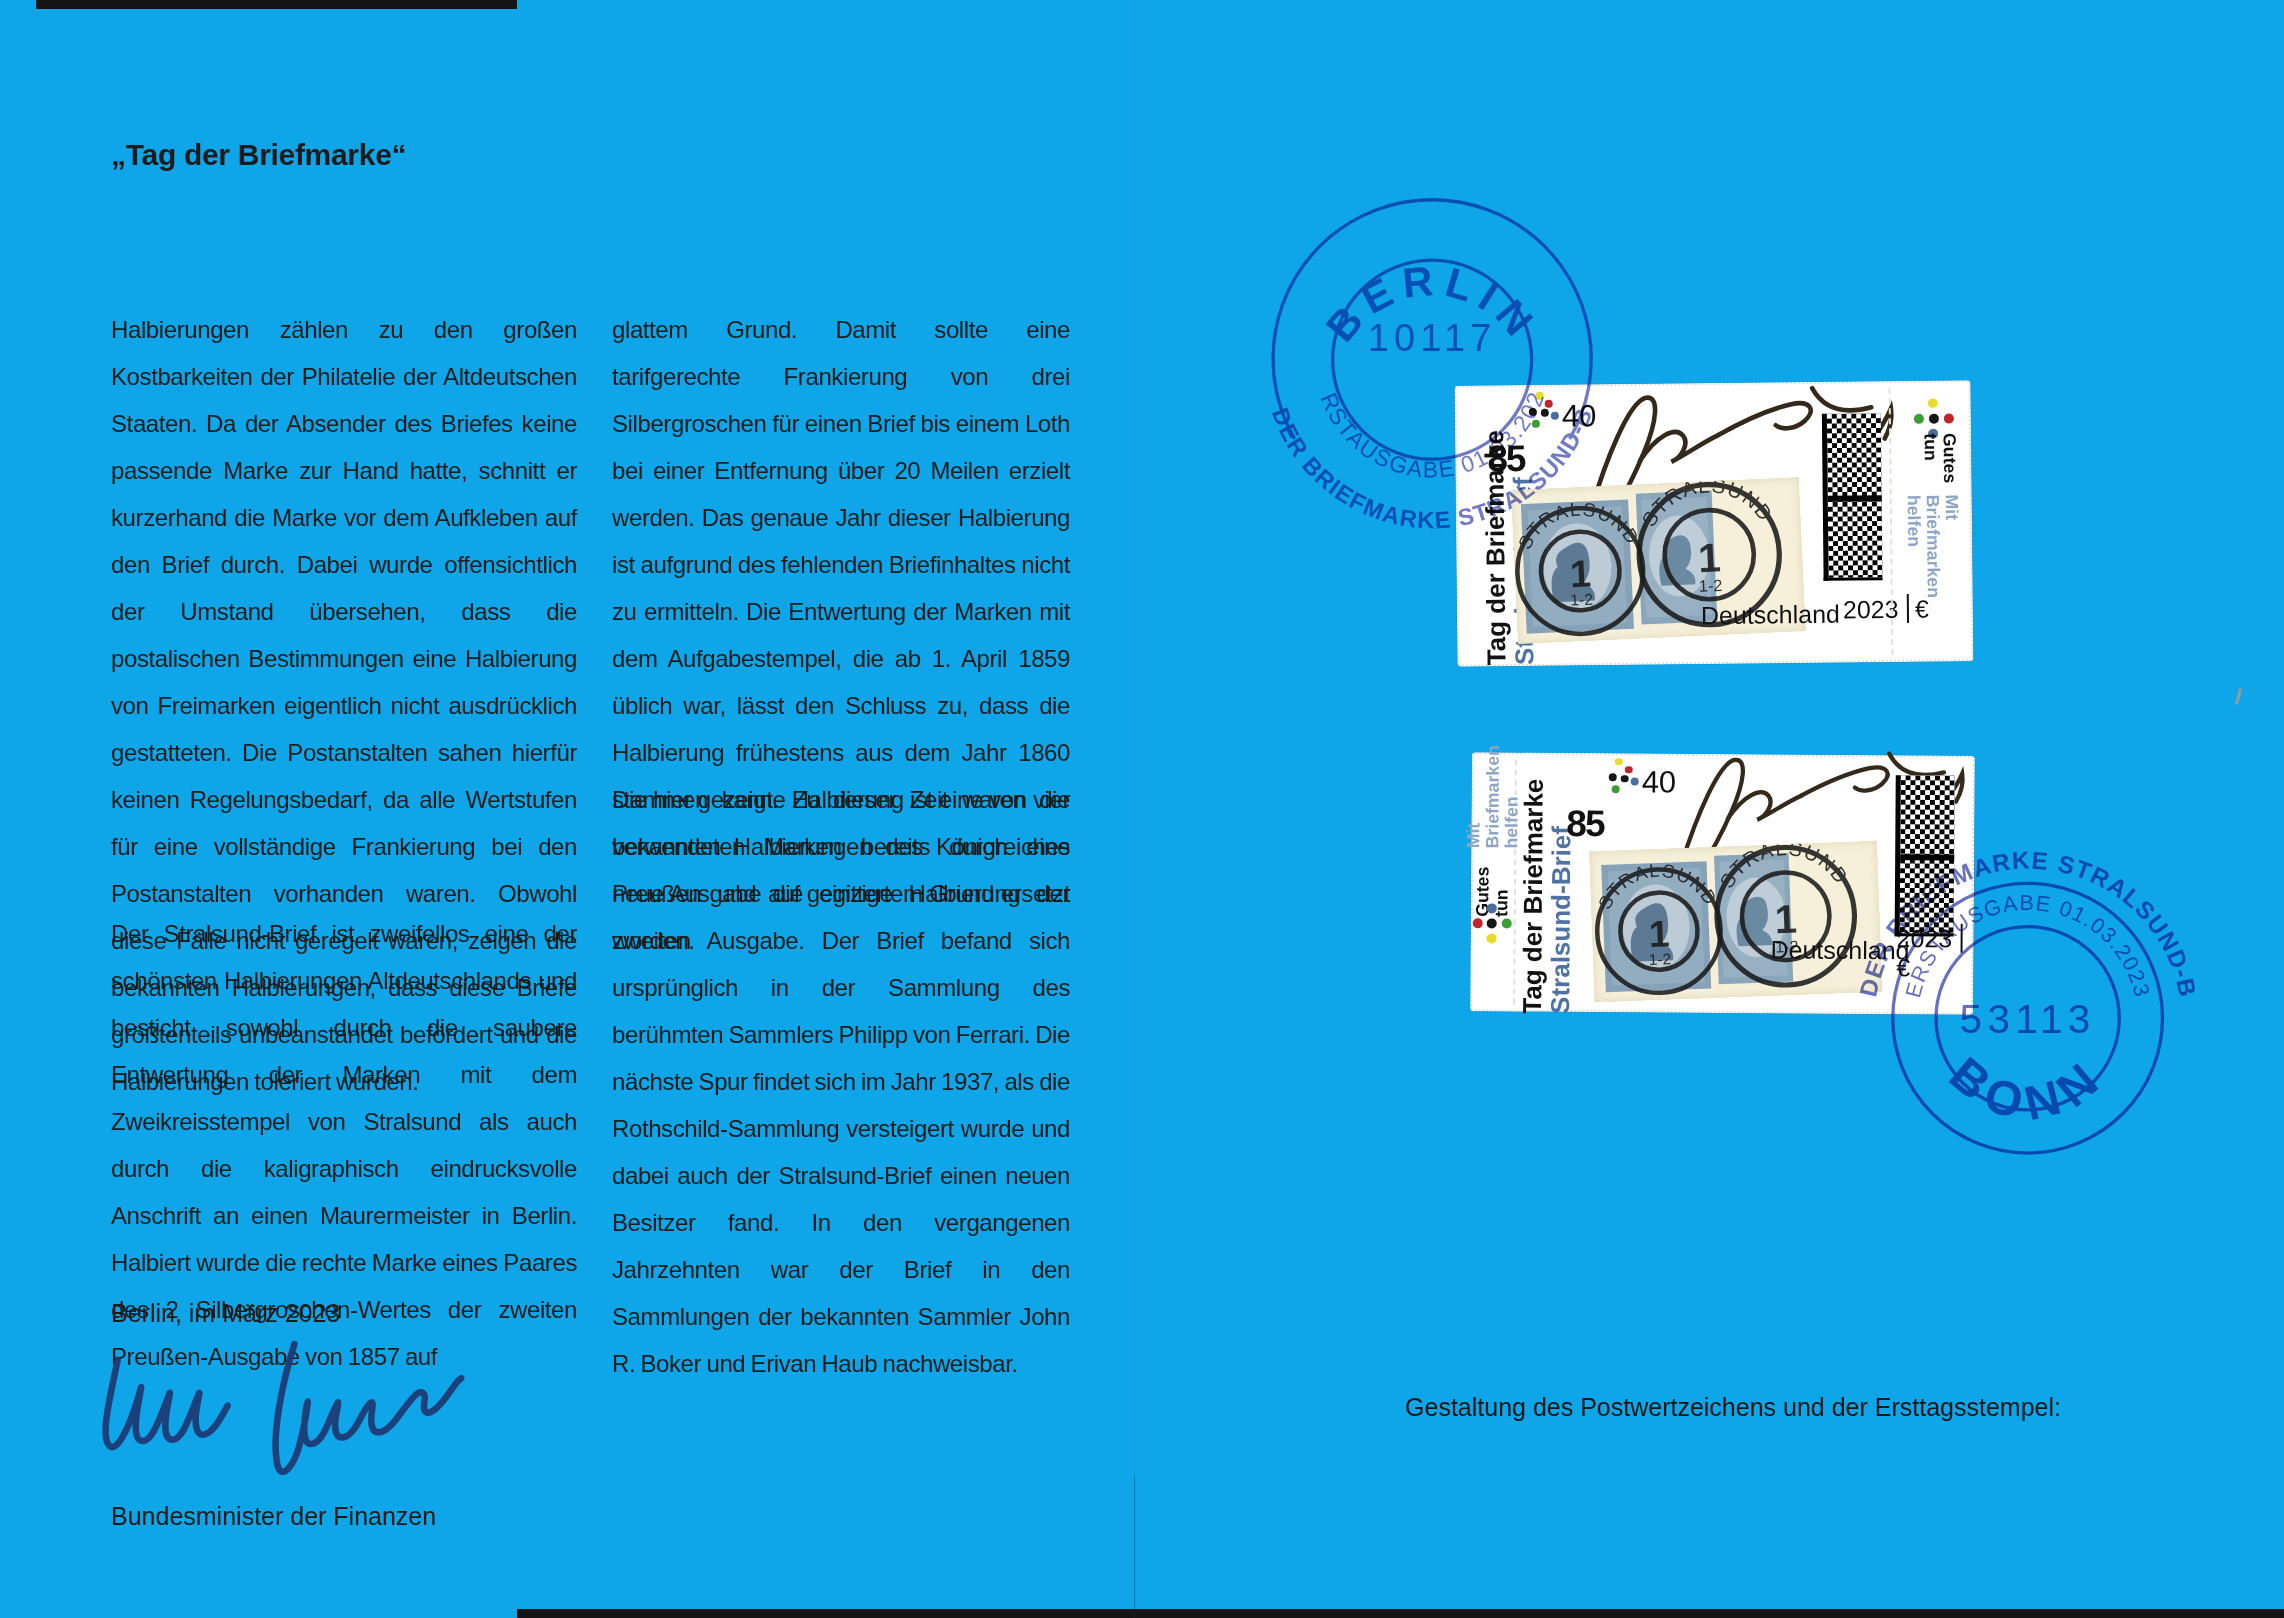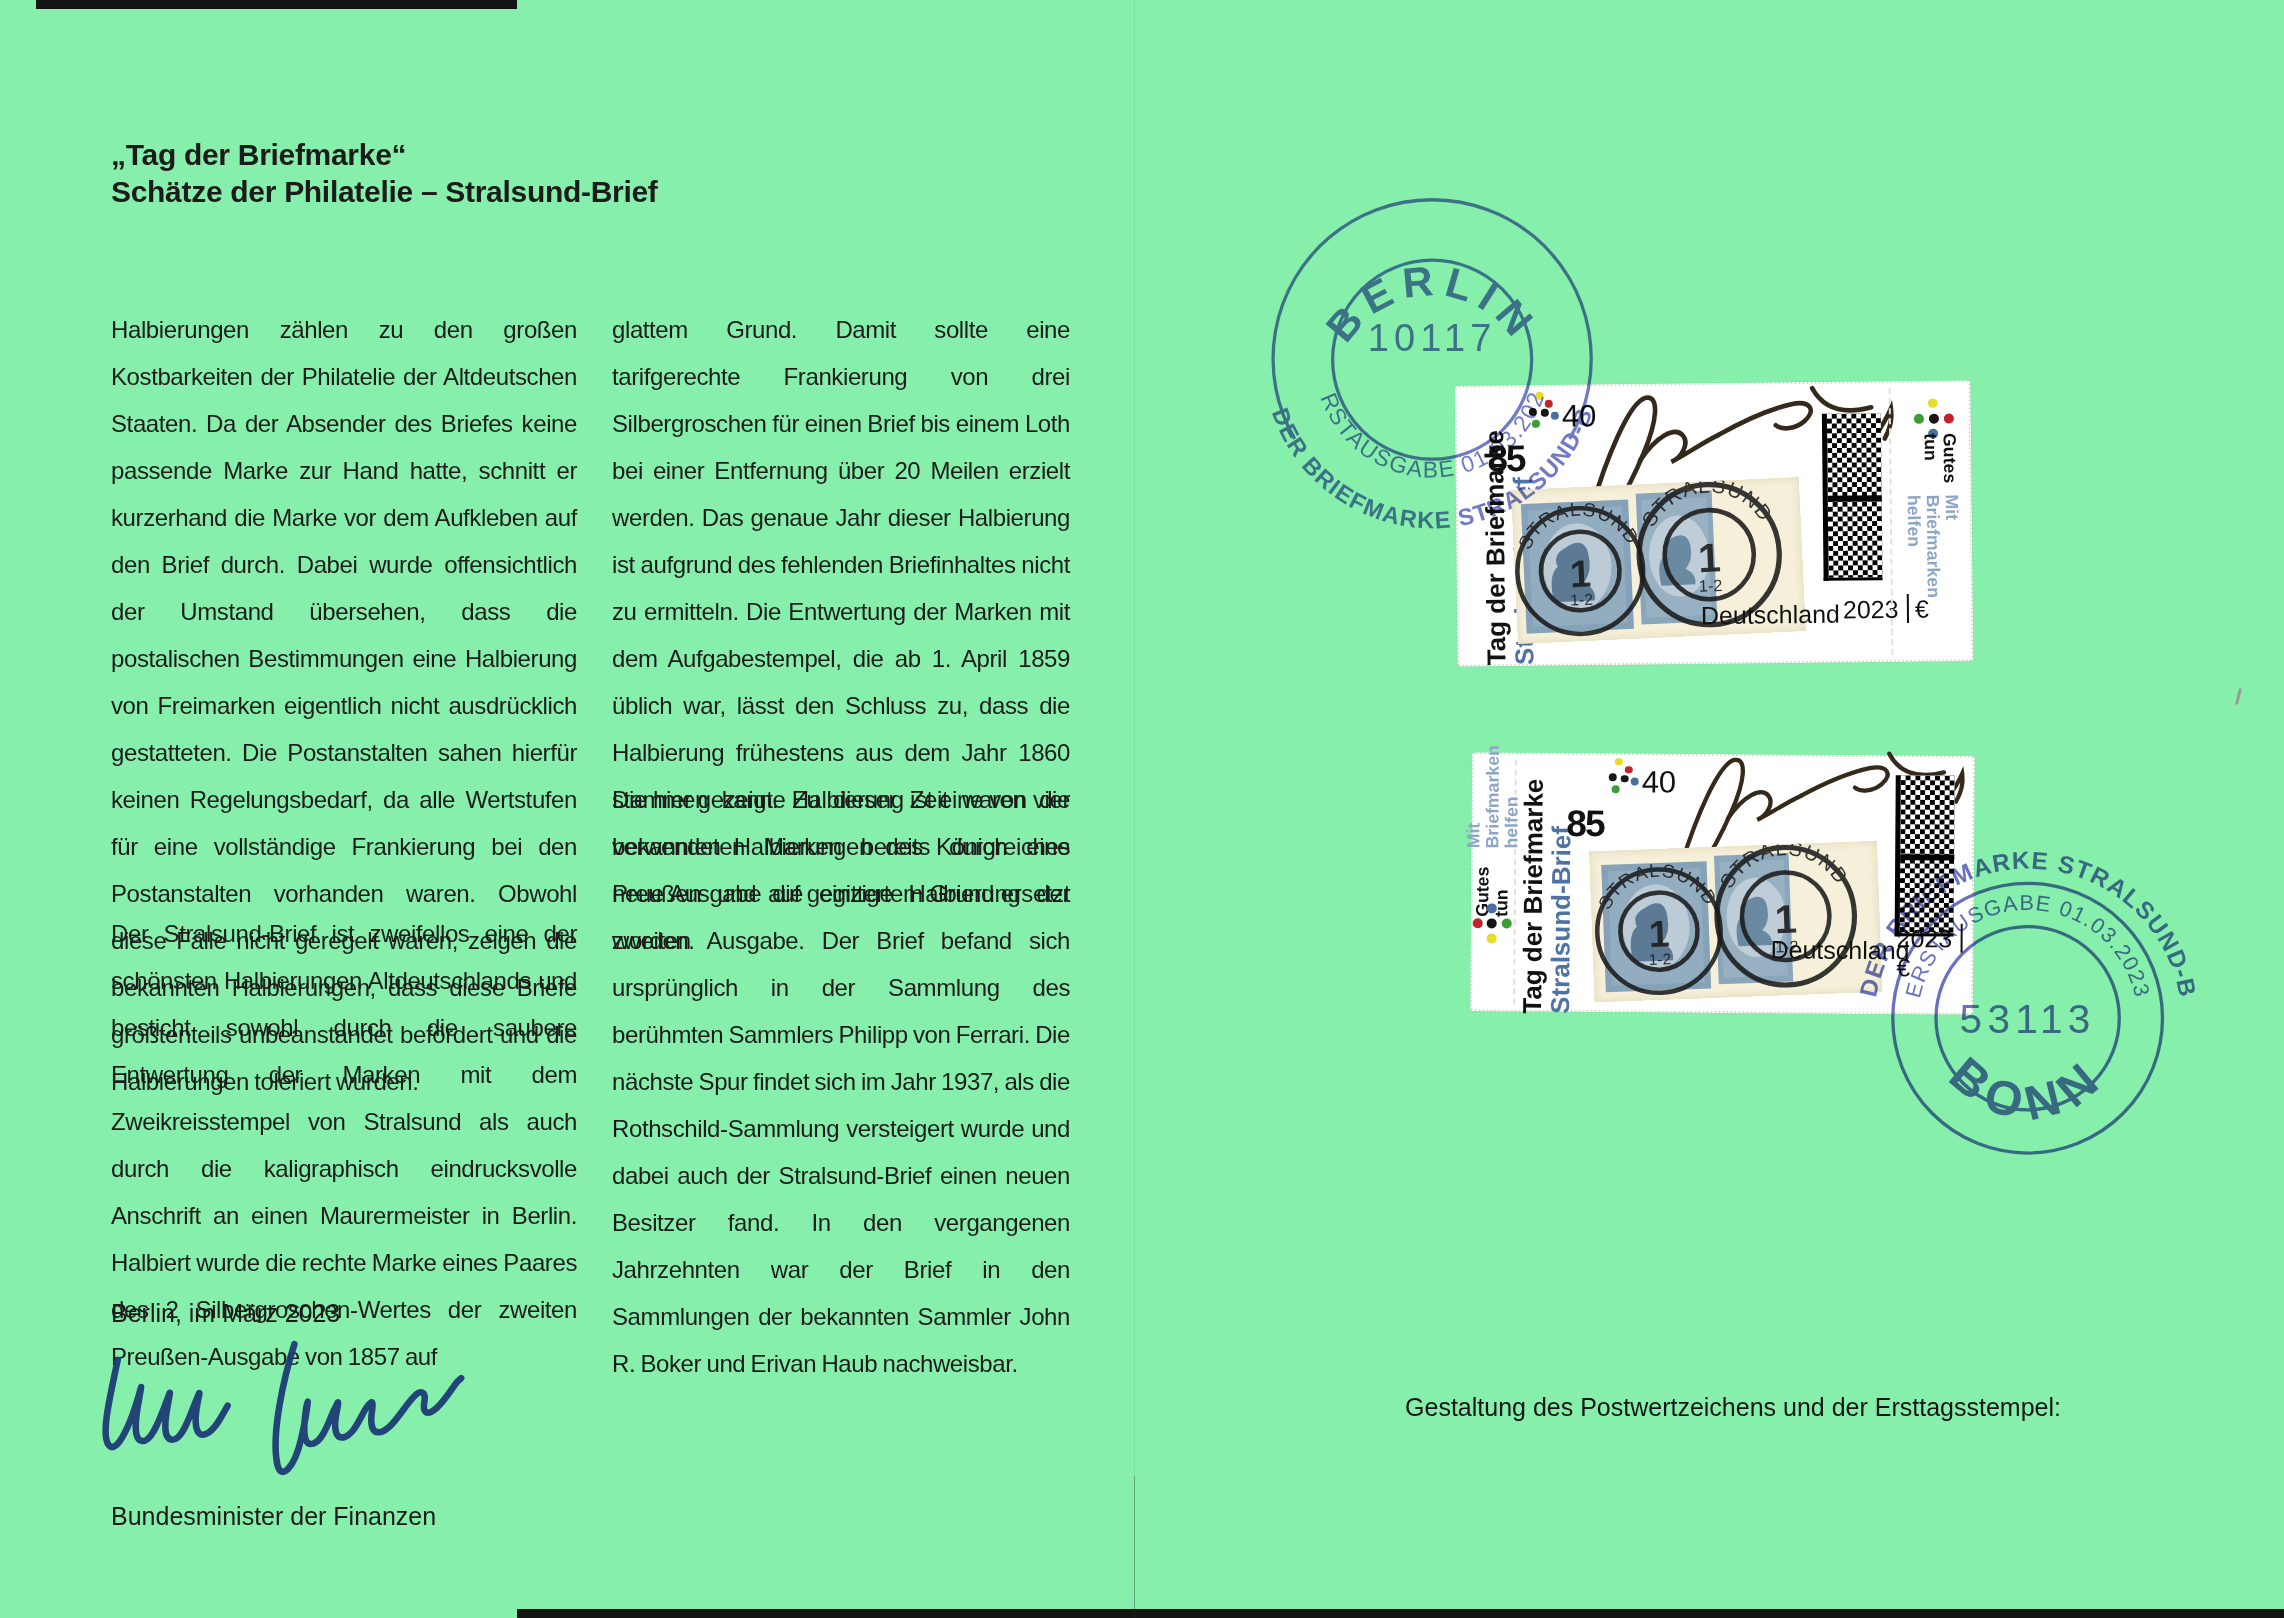--- a/index.html
+++ b/index.html
@@ -1,16 +1,16 @@
 <!DOCTYPE html>
 <html style="font-size:10.5px"><head>
 <meta charset="utf-8">
 <style>
   html,body{margin:0;padding:0;}
-  .page{position:relative;width:2284px;height:1618px;background:#86efac;overflow:hidden;
+  .page{position:relative;width:2284px;height:1618px;background:#0ea5e9;overflow:hidden;
         font-family:"Liberation Sans",sans-serif;color:#1b1b19;}
   .abs{position:absolute;}
   
   .title{left:111px;top:136px;font-size:30px;font-weight:bold;line-height:37px;letter-spacing:-0.3px;}
   .bodycol{width:466px;font-size:24px;line-height:47px;text-align:justify;
            letter-spacing:-0.4px;word-spacing:-1px;color:#1c1c1a;}
   .dateline{left:111px;top:1299px;font-size:25px;}
   .signer{left:111px;top:1502px;font-size:25px;}
   
   .credit{left:1293px;width:880px;text-align:center;font-size:25px;color:#161614;}
@@ -43,21 +43,20 @@
 <div class="page">
 
   <div class="blackbar abs" style="left:36px;top:0;width:481px;height:8.5px;"></div>
   <div class="blackbar abs" style="left:517px;top:1609px;width:1767px;height:9.2px;"></div>
   <div class="foldline abs" style="left:1134px;top:0;height:1618px;"></div>
   <div class="foldline strong abs" style="left:1134px;top:1476px;height:143px;"></div>
   <div class="abs" style="left:2237px;top:688px;width:3.3px;height:17px;background:#9a9a96;border-radius:2px;transform:rotate(14deg);"></div>
 
   <div class="abs title">
     <div>„Tag der Briefmarke“</div>
-    <div>Schätze der Philatelie – Stralsund-Brief</div>
   </div>
 
   <div class="abs bodycol" style="left:111px;top:306px;">Halbierungen zählen zu den großen Kostbarkeiten der Philatelie der Altdeutschen Staaten. Da der Absender des Briefes keine passende Marke zur Hand hatte, schnitt er kurzerhand die Marke vor dem Aufkleben auf den Brief durch. Dabei wurde offensichtlich der Umstand übersehen, dass die postalischen Bestimmungen eine Halbierung von Freimarken eigentlich nicht ausdrücklich gestatteten. Die Postanstalten sahen hierfür keinen Regelungsbedarf, da alle Wertstufen für eine vollständige Frankierung bei den Postanstalten vorhanden waren. Obwohl diese Fälle nicht geregelt waren, zeigen die bekannten Halbierungen, dass diese Briefe größtenteils unbeanstandet befördert und die Halbierungen toleriert wurden.</div>
   <div class="abs bodycol" style="left:111px;top:910px;">Der Stralsund-Brief ist zweifellos eine der schönsten Halbierungen Altdeutschlands und besticht sowohl durch die saubere Entwertung der Marken mit dem Zweikreisstempel von Stralsund als auch durch die kaligraphisch eindrucksvolle Anschrift an einen Maurermeister in Berlin. Halbiert wurde die rechte Marke eines Paares des 2 Silbergroschen-Wertes der zweiten Preußen-Ausgabe von 1857 auf</div>
   <div class="abs bodycol" style="left:612px;top:306px;width:458px;">glattem Grund. Damit sollte eine tarifgerechte Frankierung von drei Silbergroschen für einen Brief bis einem Loth bei einer Entfernung über 20 Meilen erzielt werden. Das genaue Jahr dieser Halbierung ist aufgrund des fehlenden Briefinhaltes nicht zu ermitteln. Die Entwertung der Marken mit dem Aufgabestempel, die ab 1. April 1859 üblich war, lässt den Schluss zu, dass die Halbierung frühestens aus dem Jahr 1860 stammen kann. Zu dieser Zeit waren die verwendeten Marken bereits durch eine neue Ausgabe auf gegittertem Grund ersetzt worden.</div>
   <div class="abs bodycol" style="left:612px;top:776px;width:458px;">Die hier gezeigte Halbierung ist eine von vier bekannten Halbierungen des Königreiches Preußen und die einzige Halbierung der zweiten Ausgabe. Der Brief befand sich ursprünglich in der Sammlung des berühmten Sammlers Philipp von Ferrari. Die nächste Spur findet sich im Jahr 1937, als die Rothschild-Sammlung versteigert wurde und dabei auch der Stralsund-Brief einen neuen Besitzer fand. In den vergangenen Jahrzehnten war der Brief in den Sammlungen der bekannten Sammler John R. Boker und Erivan Haub nachweisbar.</div>
 
   <div class="abs dateline">Berlin, im März 2023</div>
 
   <svg class="abs" style="left:98px;top:1335px;" width="432" height="157" viewBox="0 0 660 240">

